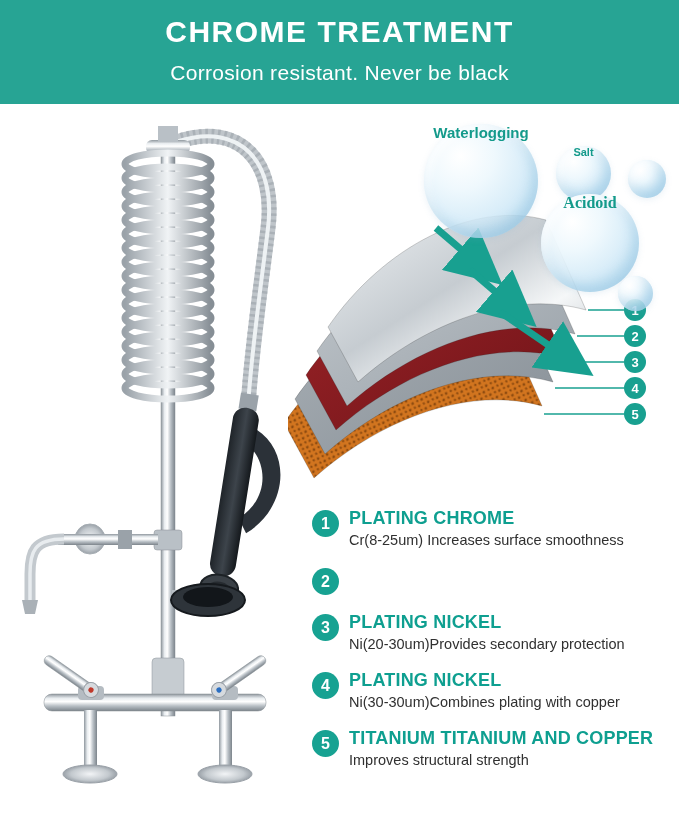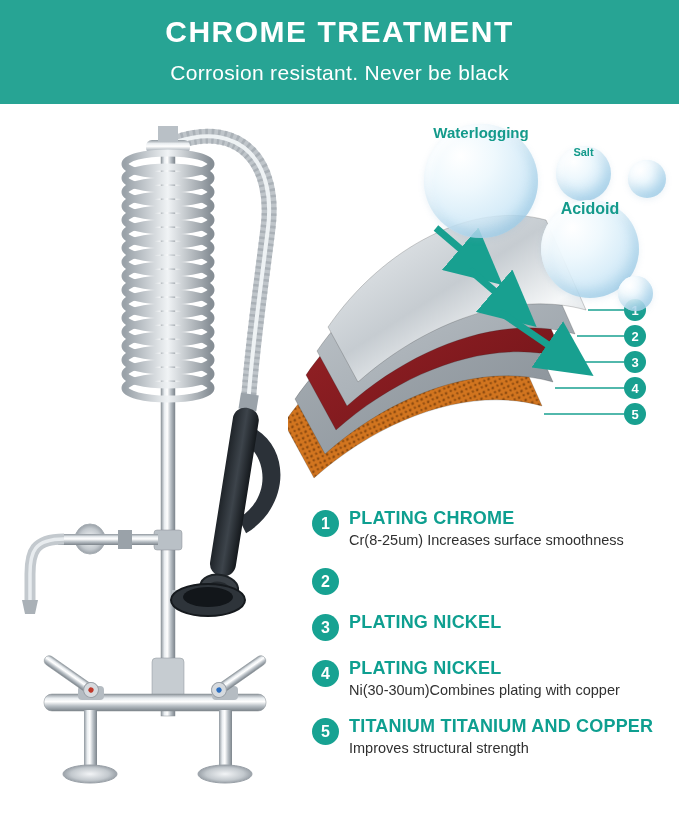--- a/index.html
+++ b/index.html
@@ -30,21 +30,21 @@
       rgba(198,228,245,.8) 68%, rgba(166,209,236,.65) 100%);
     box-shadow:inset -5px -7px 12px rgba(120,180,215,.4),
                inset 4px 5px 8px rgba(255,255,255,.85),
                0 2px 6px rgba(120,170,200,.15);
     display:flex;align-items:flex-start;justify-content:center;
     color:#149a8b;font-weight:bold;
   }
   .bubble.b-water{left:424px;top:124px;width:114px;height:114px;font-size:15px;}
   .bubble.b-salt{left:556px;top:146px;width:55px;height:55px;font-size:11px;}
   .bubble.b-mini1{left:628px;top:160px;width:38px;height:38px;}
-  .bubble.b-acid{left:541px;top:200px;width:98px;height:98px;font-size:16px;}
+  .bubble.b-acid{left:541px;top:194px;width:98px;height:98px;font-size:16px;font-family:Liberation Serif, serif;}
   .bubble.b-mini2{left:618px;top:276px;width:35px;height:35px;}
 
   
   .plating{position:absolute;left:312px;top:508px;width:360px;z-index:4;}
   .item{display:flex;margin-bottom:17px;}
   .num{
     width:27px;height:27px;border-radius:50%;flex:0 0 27px;
     background:#17a292;color:#fff;font-weight:bold;font-size:16px;
     display:flex;align-items:center;justify-content:center;
     margin-right:10px;margin-top:2px;
@@ -265,20 +265,21 @@
     </div>
 
     <div class="item">
       <div class="num">2</div>
     </div>
 
     <div class="item">
       <div class="num">3</div>
       <div class="txt">
         <h3>PLATING NICKEL</h3>
+        <p>Ni(20-30um)Provides secondary protection</p>
       </div>
     </div>
 
     <div class="item">
       <div class="num">4</div>
       <div class="txt">
         <h3>PLATING NICKEL</h3>
         <p>Ni(30-30um)Combines plating with copper</p>
       </div>
     </div>

